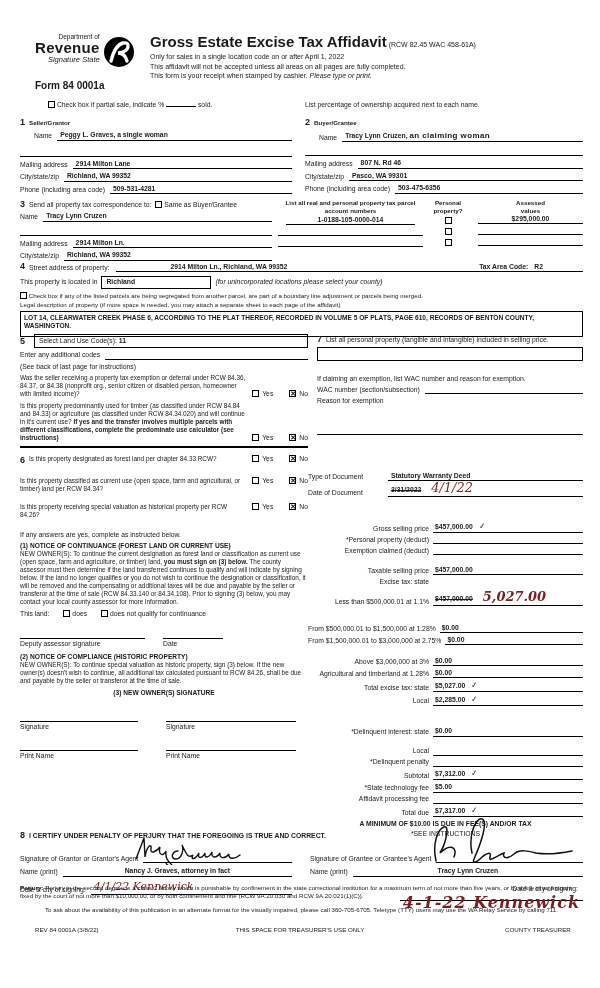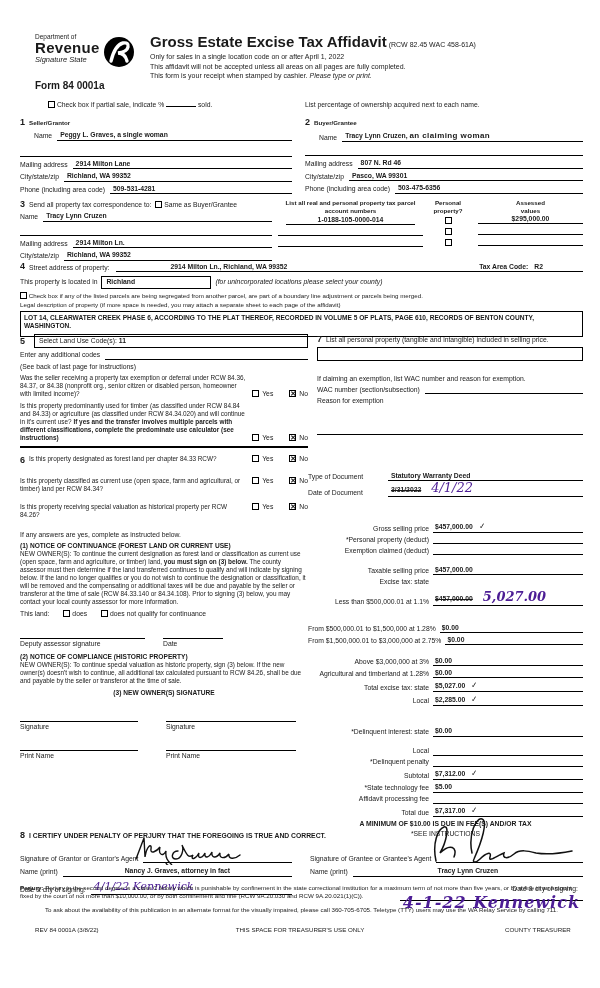--- a/index.html
+++ b/index.html
@@ -18,41 +18,41 @@
   .val { font-weight:bold; }
   .row { display:flex; align-items:flex-end; }
   .sec-num { font-weight:bold; font-size:9px; margin-right:4px; }
   
   .cb { display:inline-block; width:7px; height:7px; border:1px solid #000; position:relative; vertical-align:-1px; background:#fff; }
   .cb.on::after { content:"\2715"; position:absolute; left:0; top:-1px; font-size:7px; font-weight:bold; }
   .yn { display:flex; gap:16px; padding-left:6px; }
   .yn .opt { display:flex; gap:3px; white-space:nowrap; }
   
   .logo-wrap { display:flex; align-items:flex-start; gap:2px; }
-  .dept { }
+  .dept { text-align:right; }
   .dept .l1 { font-size:6.5px; }
   .dept .l2 { font-size:15px; font-weight:bold; letter-spacing:.3px; line-height:.9; }
   .dept .l3 { font-size:7.5px; font-style:italic; }
   .title-main { font-size:15px; font-weight:bold; display:inline; }
   .title-note { font-size:7px; }
   .subline { font-size:7px; margin-top:1px; }
   
   .field { display:flex; align-items:flex-end; margin-bottom:3px; }
   .field .lab { white-space:nowrap; padding-right:5px; }
   .field .line { flex:1; border-bottom:1px solid #000; min-height:8px; padding:0 3px; }
   .boxed { border:1px solid #000; padding:1px 4px; }
   
   .legal-box { border:1.5px solid #000; padding:2px 3px; font-weight:bold; font-size:6.6px; }
   
   .fin-row { display:flex; align-items:flex-end; margin-bottom:2.6px; }
   .fin-lab { flex:1; text-align:right; padding-right:4px; white-space:nowrap; }
   .fin-val { width:150px; border-bottom:1px solid #000; font-weight:bold; padding:0 2px; min-height:8px; white-space:nowrap; }
   .fin-val.noline { border-bottom:none; }
   .strike { text-decoration:line-through; }
-  .hand { font-family:"DejaVu Serif", serif; font-style:italic; color:#4c1d95; }
+  .hand { font-family:"DejaVu Serif", serif; font-style:italic; color:#7f1d1d; }
   .tick { font-family:"DejaVu Sans", sans-serif; font-weight:bold; font-size:8px; display:inline-block; transform:rotate(-6deg); padding-left:6px; }
   .fin-note { text-align:center; margin-top:2px; }
   
   .para { margin-bottom:4px; text-align:left; font-size:6.4px; }
   .ntitle { font-weight:bold; font-size:6.6px; }
   
   .sigline { border-top:1px solid #000; padding-top:1px; }
 </style>
 </head>
 <body>

